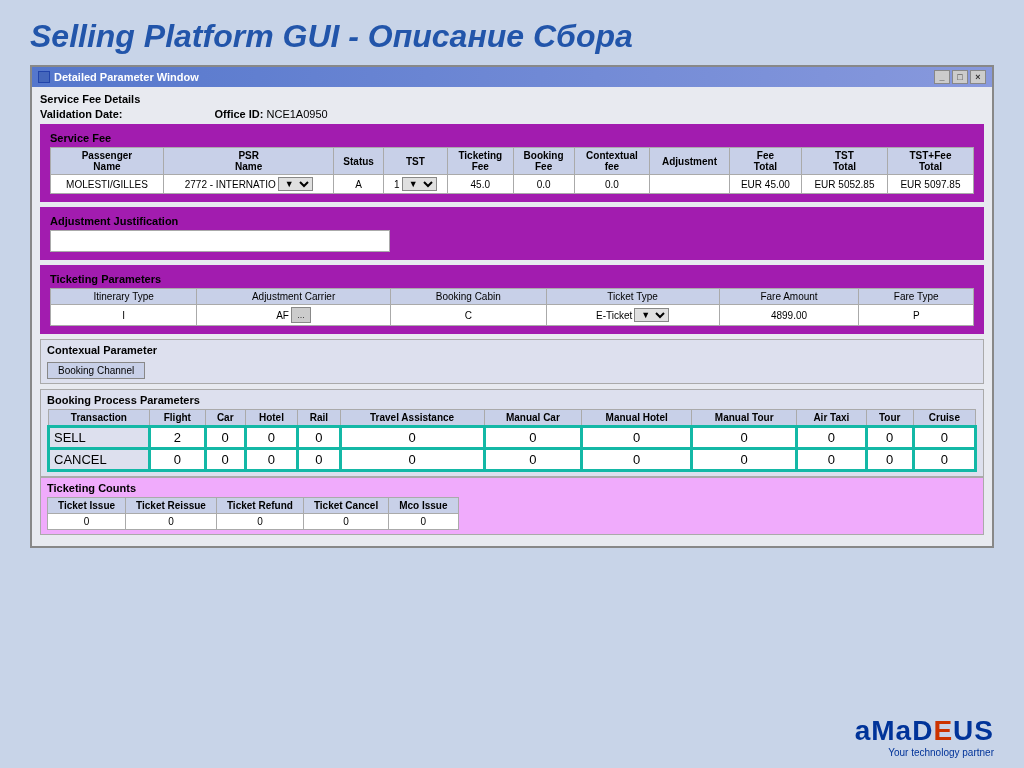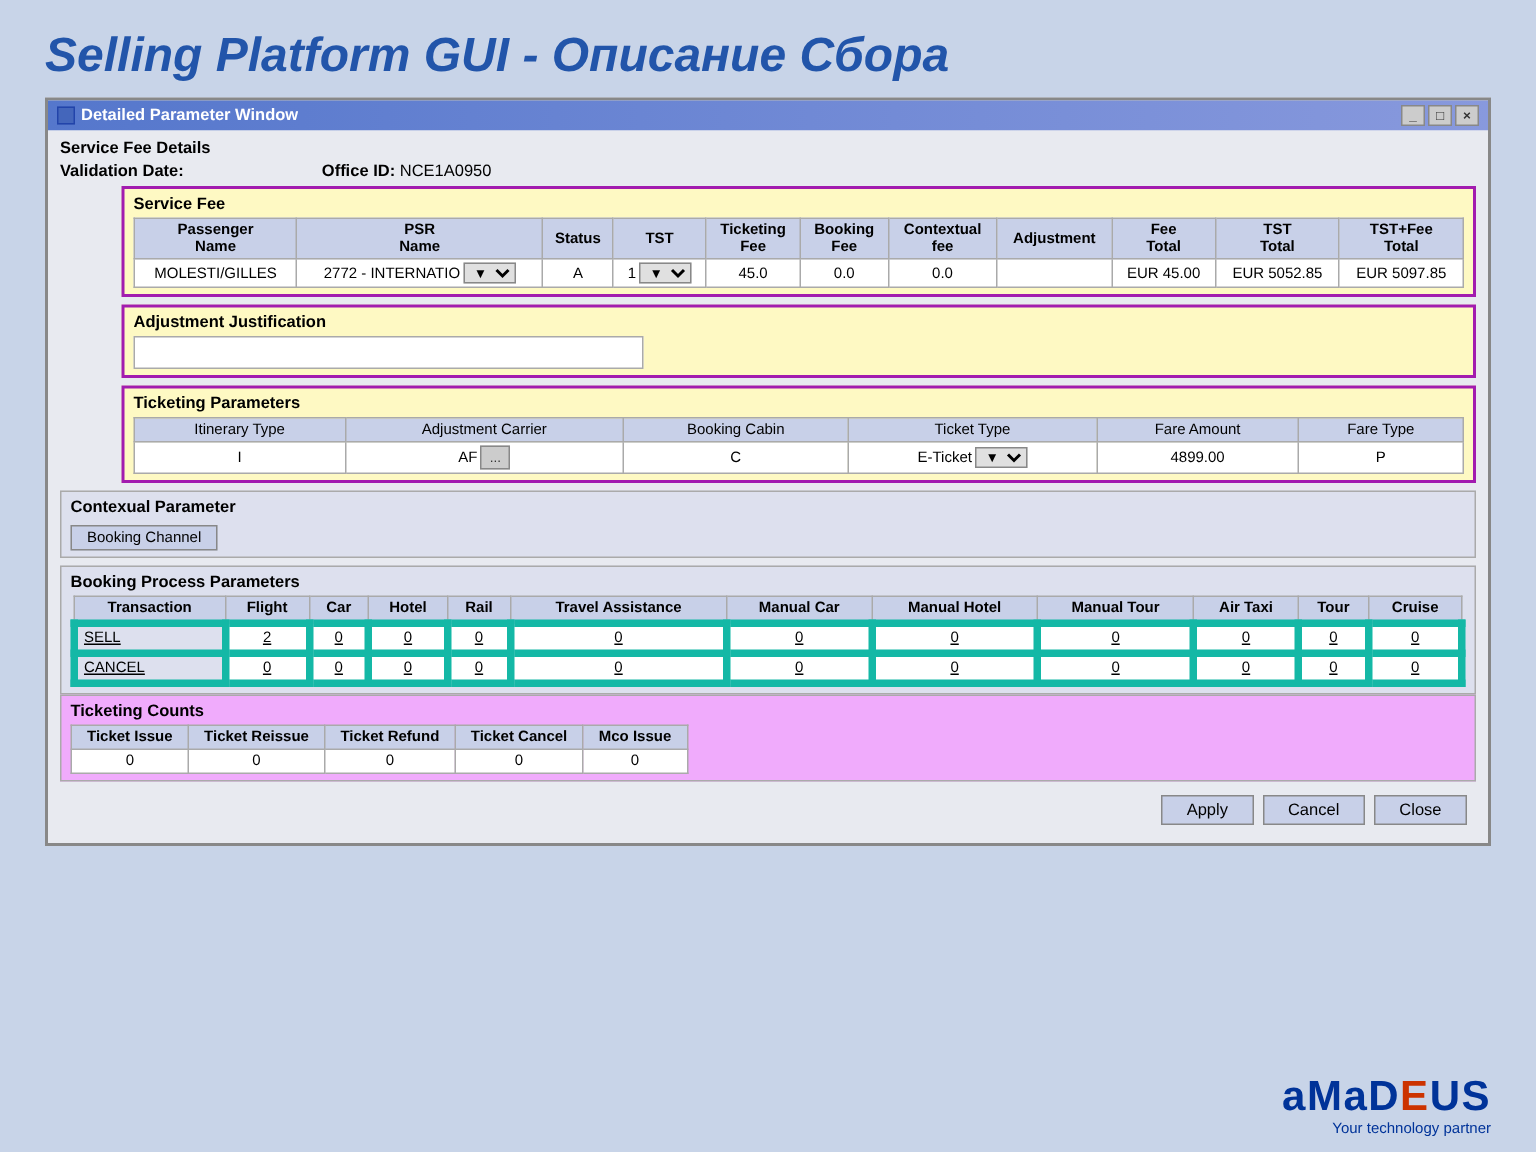--- a/index.html
+++ b/index.html
@@ -106,25 +106,24 @@
 
     .data-table td {
       border: 1px solid #aaa;
       padding: 2px 4px;
       text-align: center;
       background: white;
       font-size: 10px;
     }
 
     .section-box {
-      border: 2px solid #a21caf;
-      background: #fef9c3;
+      border: 4px solid #a21caf;
+      background: #a21caf;
       margin-bottom: 5px;
       padding: 4px 6px;
-      margin-left: 41px;
     }
 
     .section-box-title {
       font-weight: bold;
       font-size: 11px;
       margin-bottom: 3px;
     }
 
     .adjustment-box {
       background: white;
@@ -206,26 +205,25 @@
 
     .bp-table th {
       background: #c8d0e8;
       border: 1px solid #aaa;
       padding: 2px 4px;
       text-align: center;
       font-size: 10px;
     }
 
     .bp-table td {
-      border: 5px solid #14b8a6;
+      border: 3px solid #14b8a6;
       padding: 2px 4px;
       background: white;
       text-align: center;
-      font-size: 10px;
-      text-decoration: underline;
+      font-size: 13px;
     }
 
     .bp-table td:first-child {
       background: #dde0ee;
       text-align: left;
       font-weight: normal;
     }
 
     
     .tick-counts {
@@ -498,25 +496,20 @@
             <td>0</td>
             <td>0</td>
             <td>0</td>
             <td>0</td>
             <td>0</td>
           </tr>
         </tbody>
       </table>
     </div>
 
-    <div class="bottom-buttons">
-      <button class="bottom-btn">Apply</button>
-      <button class="bottom-btn">Cancel</button>
-      <button class="bottom-btn">Close</button>
-    </div>
 
   </div>
 </div>
 
 <div class="amadeus-footer">
   <div class="amadeus-logo">
     <span>a</span><span style="text-transform:uppercase;">M</span><span>a</span><span style="text-transform:uppercase;">D</span><span style="font-style:normal;font-weight:bold;color:#cc3300;">E</span><span style="text-transform:uppercase;">US</span>
   </div>
   <div class="amadeus-tagline">Your technology partner</div>
 </div>

